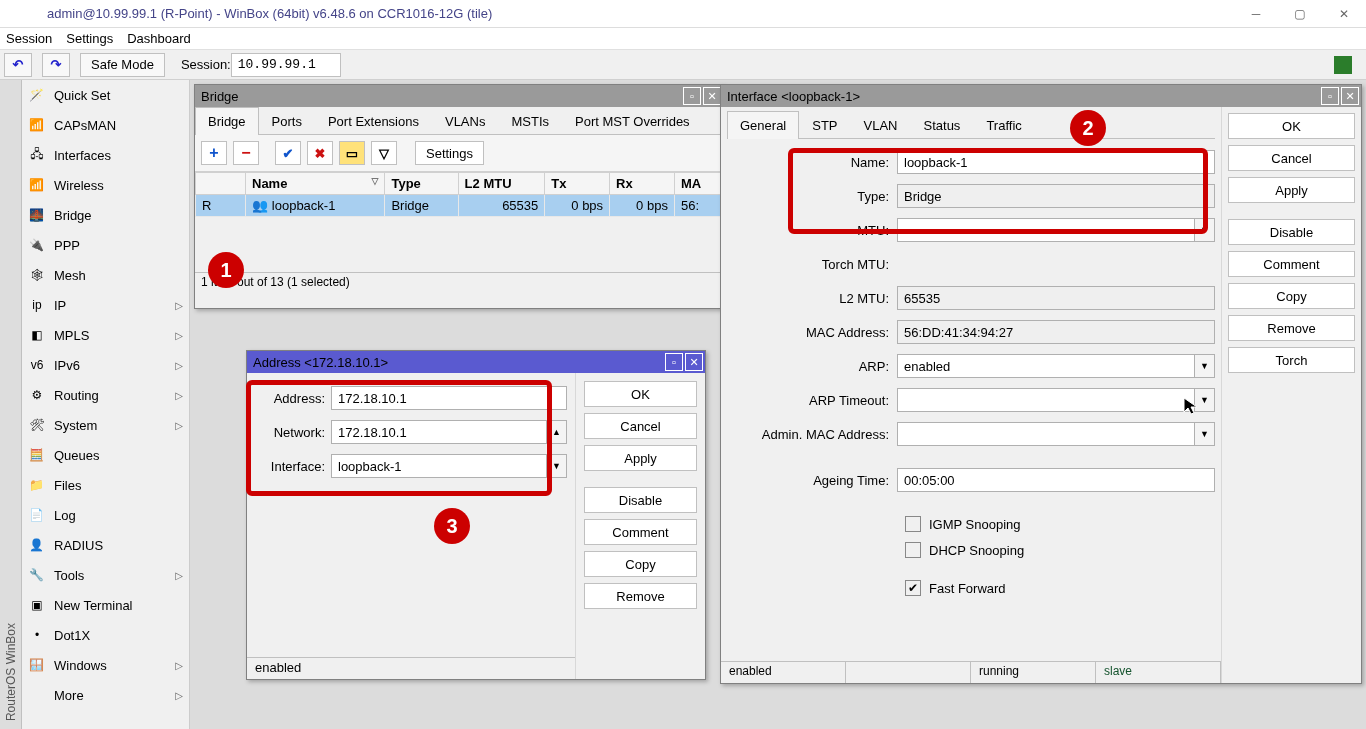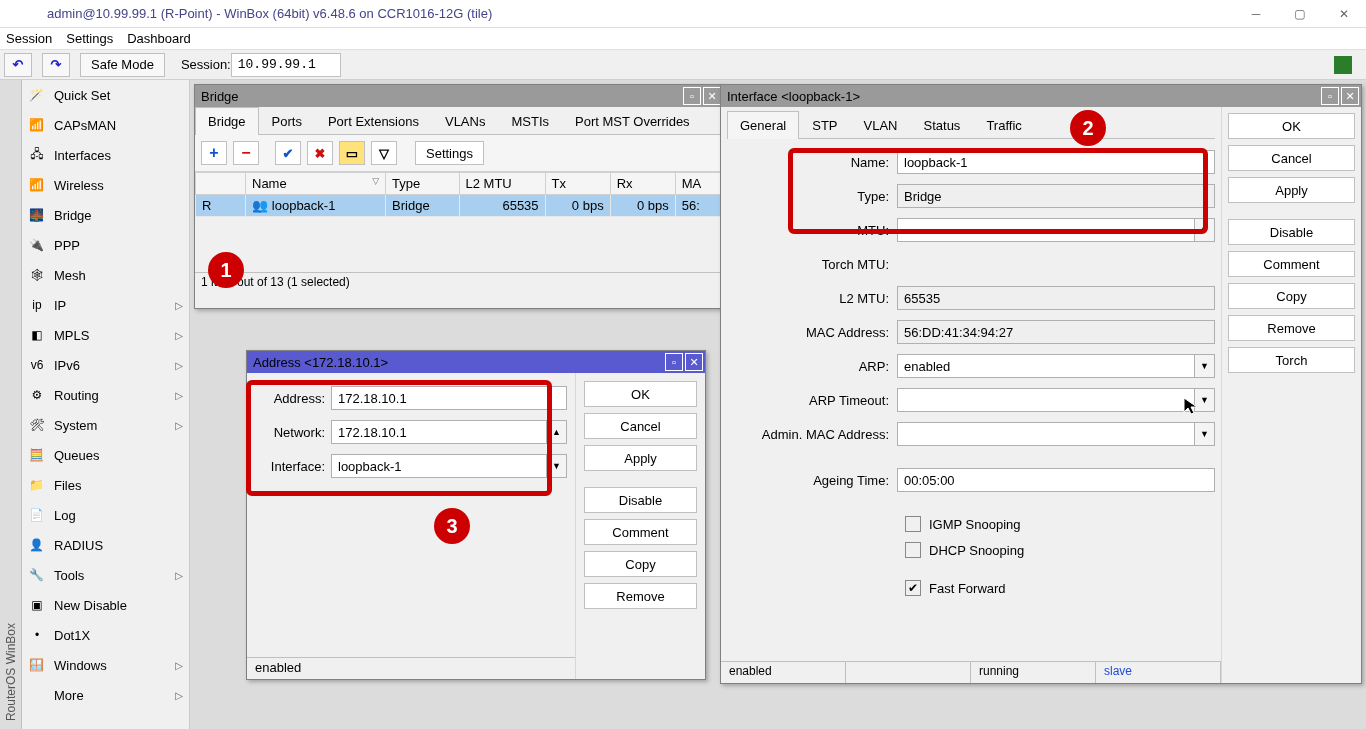--- a/index.html
+++ b/index.html
@@ -72,21 +72,21 @@
   .tab.active{background:var(--light);border-color:#c0c0c0;}
   .tb{display:flex;gap:6px;padding:6px;background:var(--light);border-bottom:1px solid #d0d0d0;align-items:center;}
   .tb .tbb{width:26px;height:24px;border:1px solid var(--grey-border);background:#fff;display:flex;align-items:center;justify-content:center;font-weight:bold;}
   .tb .tbb.plus{color:#15c;font-size:16px;}
   .tb .tbb.minus{color:#c11;font-size:16px;}
   .tb .tbb.check{color:#15c;}
   .tb .tbb.x{color:#c11;}
   .tb .tbb.folder{background:#ffe27a;}
   .tb .settings{height:24px;padding:0 10px;border:1px solid var(--grey-border);background:#fff;}
   .grid{width:100%;border-collapse:collapse;font-size:12px;}
-  .grid th{background:var(--light);border:1px solid #d0d0d0;text-align:left;padding:3px 6px;font-weight:normal;}
+  .grid th{background:var(--light);border:1px solid #d0d0d0;text-align:left;padding:3px 6px;font-weight:bold;}
   .grid th .srt{float:right;font-size:9px;color:#777;}
   .grid td{border:1px solid #e8e8e8;padding:3px 6px;}
   .grid .sel td{background:var(--row-select);}
   .status{position:absolute;left:0;right:0;bottom:0;height:36px;border-top:1px solid #c0c0c0;padding:2px 6px;font-size:12px;background:var(--panel);}
 
   
   .iface-win{left:530px;top:4px;width:642px;height:600px;}
   .iface-body{display:flex;height:calc(100% - 22px);}    
   .iface-left{flex:1;padding:4px 6px 0 6px;overflow:hidden;position:relative;}
   .iface-right{width:140px;border-left:1px solid #d8d8d8;padding:6px;display:flex;flex-direction:column;gap:6px;}
@@ -95,21 +95,21 @@
   .field-row{display:flex;align-items:center;height:30px;margin-bottom:4px;}
   .field-row label{width:170px;text-align:right;padding-right:8px;}
   .field-row .field{flex:1;height:24px;border:1px solid var(--field-border);background:var(--field-bg);display:flex;align-items:center;padding:0 6px;}
   .field-row .field.ro{background:var(--field-ro);}
   .field-row .dd{width:20px;height:24px;border:1px solid var(--field-border);border-left:none;display:flex;align-items:center;justify-content:center;font-size:9px;background:#f4f4f4;}
   .hr{height:12px;}
   .chk-row{display:flex;align-items:center;height:26px;padding-left:178px;}
   .chk-row .chk{width:16px;height:16px;border:1px solid #888;margin-right:8px;display:flex;align-items:center;justify-content:center;font-size:12px;}
   .st-bar{position:absolute;left:0;right:0;bottom:0;height:22px;display:flex;border-top:1px solid #c0c0c0;}
   .st-bar div{flex:1;border-right:1px solid #c0c0c0;padding:2px 8px;font-size:12px;}
-  .st-bar div.dis{color:#1d4ed8;}
+  .st-bar div.dis{color:#14532d;}
 
   
   .addr-win{left:56px;top:270px;width:460px;height:330px;}
   .addr-body{display:flex;height:calc(100% - 22px);}
   .addr-left{flex:1;padding:10px 8px 0 8px;position:relative;}
   .addr-right{width:130px;border-left:1px solid #d8d8d8;padding:8px;display:flex;flex-direction:column;gap:6px;}
   .addr-right button{height:26px;border:1px solid var(--grey-border);background:#fff;}
   .addr-row{display:flex;align-items:center;height:30px;margin-bottom:4px;}
   .addr-row label{width:76px;text-align:right;padding-right:6px;}
   .addr-row .field{flex:1;height:24px;border:1px solid var(--field-border);background:#fff;display:flex;align-items:center;padding:0 6px;}
@@ -227,21 +227,21 @@
       <span class="sic">👤</span>
       <span>RADIUS</span>
     </div>
     <div class="item">
       <span class="sic">🔧</span>
       <span>Tools</span>
       <span class="triangle">▷</span>
     </div>
     <div class="item">
       <span class="sic">▣</span>
-      <span>New Disable</span>
+      <span>New Terminal</span>
     </div>
     <div class="item">
       <span class="sic">•</span>
       <span>Dot1X</span>
     </div>
     <div class="item">
       <span class="sic">🪟</span>
       <span>Windows</span>
       <span class="triangle">▷</span>
     </div>

